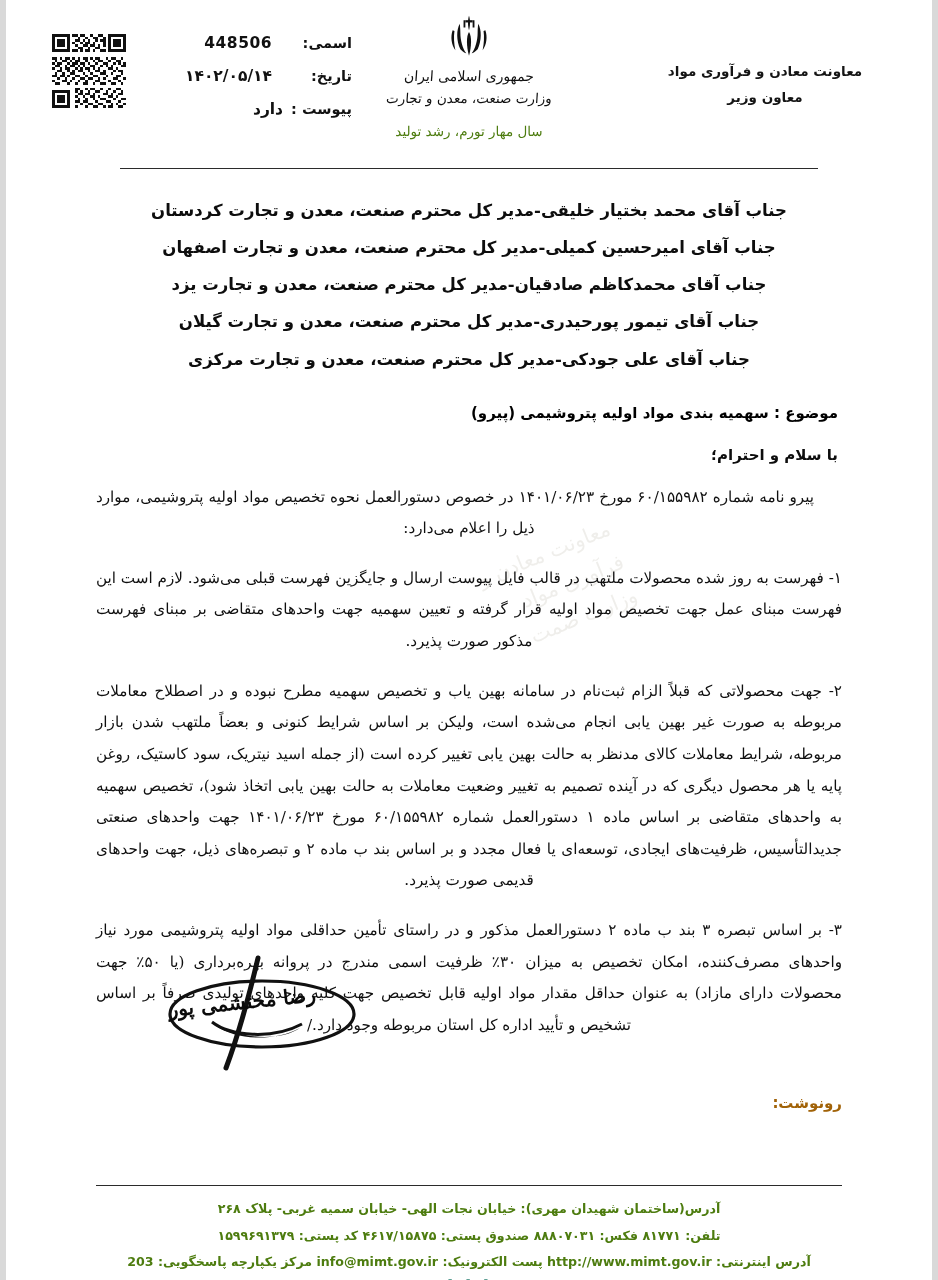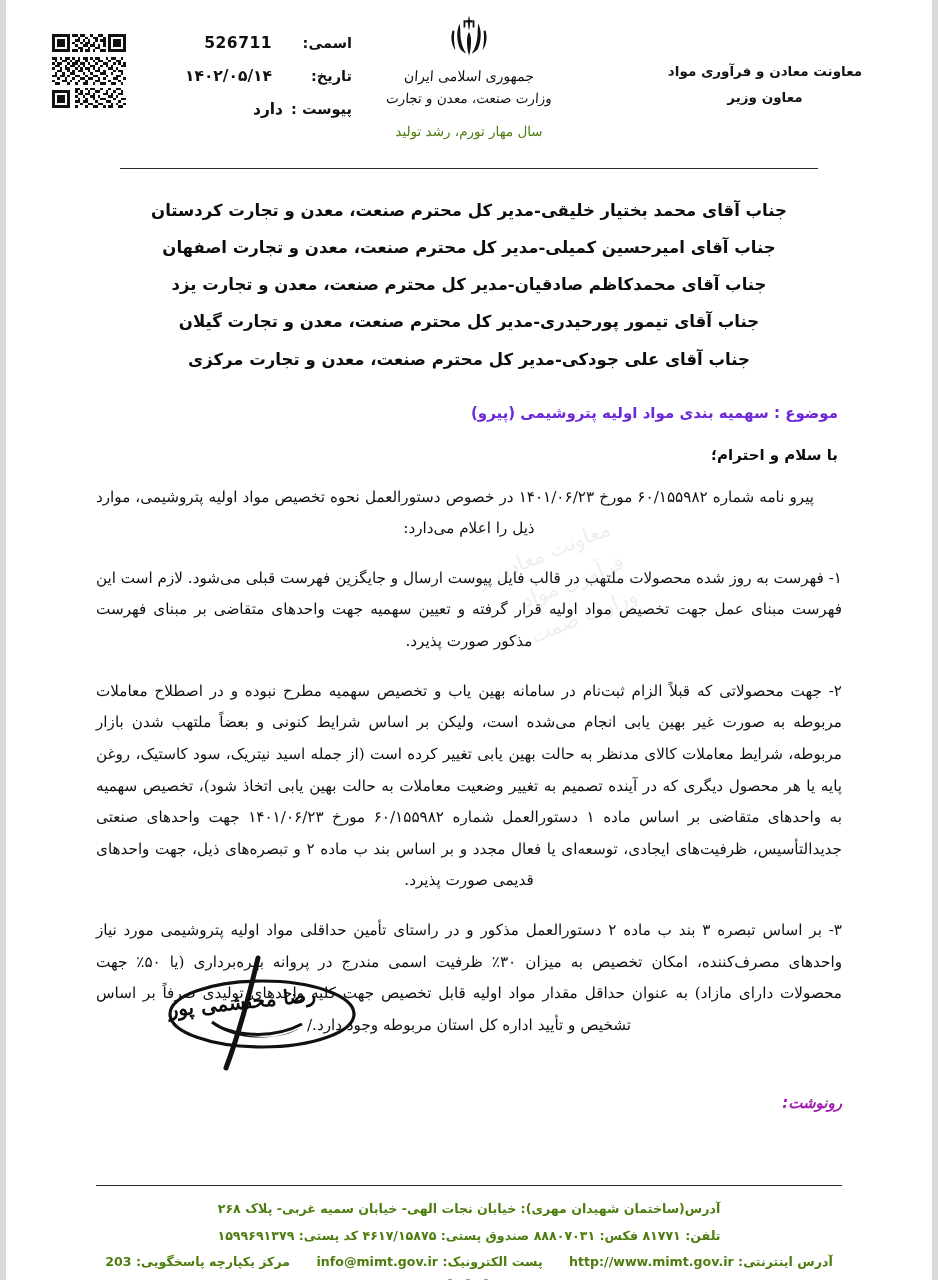--- a/index.html
+++ b/index.html
@@ -162,21 +162,21 @@
     color: #0d0d0d;
     text-align: center;
     line-height: 2.25;
     white-space: nowrap;
   }
 
   .subject {
     margin-top: 26px;
     font-size: 15px;
     font-weight: bold;
-    color: #6d28d9;
+    color: #000000;
     text-align: right;
     padding-right: 4px;
   }
 
   .greeting {
     margin-top: 24px;
     font-size: 15px;
     font-weight: bold;
     color: #0d0d0d;
     text-align: right;
@@ -217,23 +217,22 @@
     letter-spacing: -.5px;
   }
 
   
   .copyto {
     position: absolute;
     right: 96px;
     top: 1094px;
     font-size: 15px;
     font-weight: bold;
-    color: #a21caf;
-    z-index: 5;
-    font-style: italic;
+    color: #a16207;
+    z-index: 5;
   }
 
   
   .footer-rule {
     position: absolute;
     left: 96px;
     right: 96px;
     top: 1185px;
     height: 1px;
     background: #2b2b2b;
@@ -251,21 +250,20 @@
     font-weight: bold;
     color: #4d7c0f;
     line-height: 2.12;
     direction: rtl;
     white-space: nowrap;
   }
   .footer-line .ltr {
     direction: ltr;
     unicode-bidi: embed;
     display: inline-block;
-    margin-left: 22px;
   }
   .bottom-mark {
     position: absolute;
     left: 0; right: 0;
     top: 1270px;
     text-align: center;
     color: #1f7a6b;
     font-size: 19px;
     font-weight: bold;
     letter-spacing: 2px;
@@ -503,21 +501,21 @@
             <rect x="22" y="28" width="2" height="1"></rect>
             <rect x="26" y="28" width="2" height="1"></rect>
           <rect x="8" y="0" width="1" height="1"></rect>
             <rect x="8" y="3" width="1" height="1"></rect>
             <rect x="8" y="6" width="1" height="1"></rect>
         </g>
       </svg>
 
       <div class="meta-row">
         <span class="meta-label">اسمی:</span>
-        <span class="meta-value">526711</span>
+        <span class="meta-value">448506</span>
       </div>
       <div class="meta-row">
         <span class="meta-label">تاریخ:</span>
         <span class="meta-value">۱۴۰۲/۰۵/۱۴</span>
       </div>
       <div class="meta-row attach">
         <span class="meta-label">پیوست :</span>
         <span class="meta-value">دارد</span>
       </div>
     </div>

